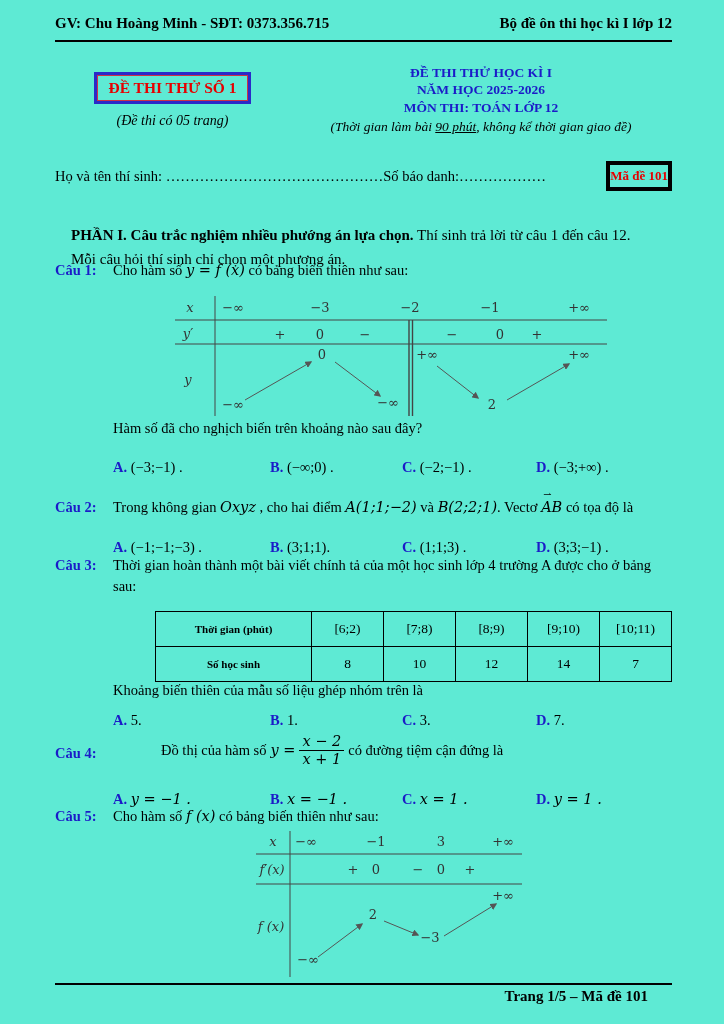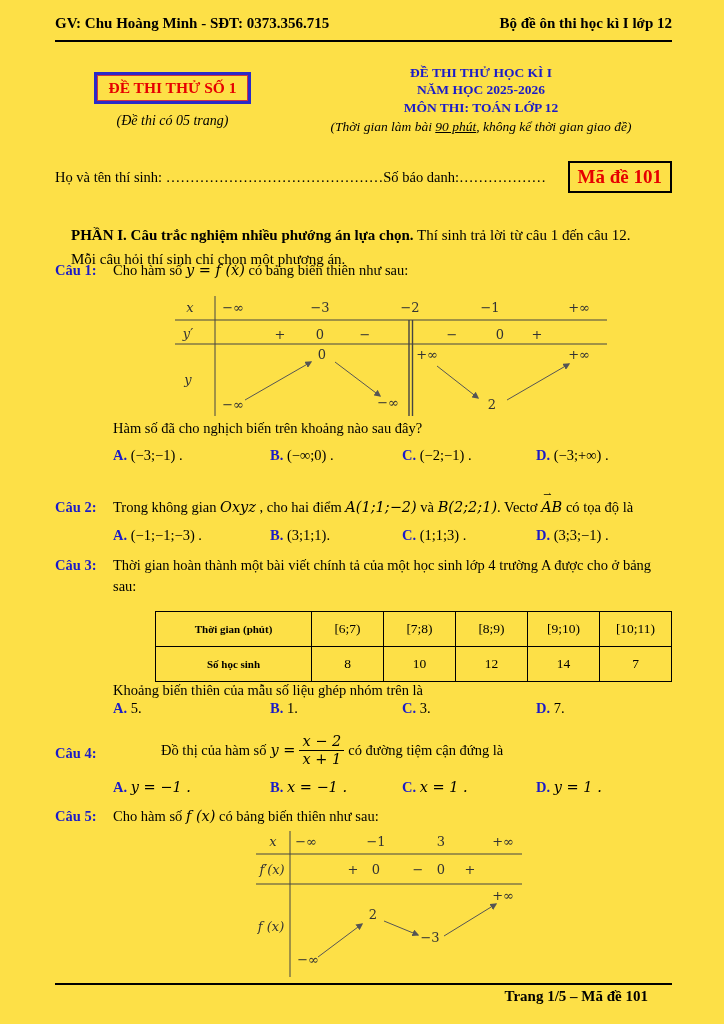--- a/index.html
+++ b/index.html
@@ -1,46 +1,46 @@
 <!DOCTYPE html>
 <html><head>
 <meta charset="utf-8">
 <style>
   html,body{margin:0;padding:0;background:#fff;}
-  .page{position:relative;width:724px;height:1024px;background:#fde047;overflow:hidden;
+  .page{position:relative;width:724px;height:1024px;background:#5eead4;overflow:hidden;
         font-family:"Liberation Serif", serif;color:#000;font-size:14.5px;}
 
   
   .header{position:absolute;top:15px;left:55px;right:52px;display:flex;
           justify-content:space-between;font-weight:bold;font-size:15px;
           border-bottom:2px solid #000;padding-bottom:8px;}
 
   
   .title-row{position:absolute;top:62px;left:55px;right:52px;display:flex;}
   .title-left{width:235px;text-align:center;}
   .exam-box{display:inline-block;border:3px solid #2a2ac8;box-shadow:inset 0 0 0 1px #cc3344;
             padding:4px 11px;color:#e60000;font-weight:bold;font-size:15.5px;margin-top:10px;white-space:nowrap;}
   .pages-note{font-style:italic;margin-top:9px;font-size:14px;}
   .title-right{flex:1;text-align:center;color:#1b1bc8;font-weight:bold;font-size:13.5px;line-height:1.28;padding-top:2px;}
   .time-note{color:#000;font-weight:normal;font-style:italic;font-size:13.5px;margin-top:2px;}
   .u{text-decoration:underline;}
 
   
   .candidate-row{position:absolute;top:161px;left:55px;right:52px;display:flex;align-items:center;white-space:nowrap;overflow:hidden;}
-  .code-box{margin-left:auto;border:2px solid #000000;padding:3px 8px;color:#e60000;font-weight:bold;font-size:19px;white-space:nowrap;}
+  .code-box{margin-left:auto;border:4px solid #000000;padding:3px 0;color:#e60000;font-weight:bold;font-size:13px;white-space:nowrap;}
 
   .part1{position:absolute;top:207px;left:55px;right:50px;line-height:1.6;font-size:15px;margin:16px;}
 
   
   .q{position:absolute;left:55px;right:48px;display:flex;line-height:1.45;}
   .q-label{flex:none;width:58px;color:#1b1bc8;font-weight:bold;}
   .q-body{flex:1;}
   .q-flex{display:flex;align-items:center;flex-wrap:wrap;margin-left:48px;}
   .sub{position:absolute;left:113px;right:44px;}
-  .opts{position:absolute;left:113px;right:40px;display:grid;grid-template-columns:157px 132px 134px 1fr;}
+  .opts{position:absolute;left:113px;right:40px;display:grid;grid-template-columns:157px 132px 134px 1fr;margin-top:12px;}
   .ok{color:#1b1bc8;font-weight:bold;}
   .mi{font-style:italic;font-family:"DejaVu Serif", serif;}
 
   
   .vec{position:relative;display:inline-block;}
   .vec-arrow{position:absolute;top:-9px;left:2px;font-size:10px;font-style:normal;}
 
   
   .frac{display:inline-flex;flex-direction:column;text-align:center;vertical-align:middle;line-height:1.15;margin:0 4px;}
   .fnum{border-bottom:1px solid #000;padding:0 3px;}
@@ -161,21 +161,21 @@
 
   <div class="q" style="top:555px">
     <span class="q-label">Câu 3:</span>
     <div class="q-body">Thời gian hoàn thành một bài viết chính tả của một học sinh lớp 4 trường A được cho ở bảng sau:</div>
   </div>
 
   <table class="q3t" style="top:611px">
     <tbody>
         <tr>
       <th>Thời gian (phút)</th>
-      <td>[6;7)</td>
+      <td>[6;2)</td>
       <td>[7;8)</td>
       <td>[8;9)</td>
       <td>[9;10)</td>
       <td>[10;11)</td>
     </tr>
     <tr>
       <th>Số học sinh</th>
       <td>8</td>
       <td>10</td>
       <td>12</td>

